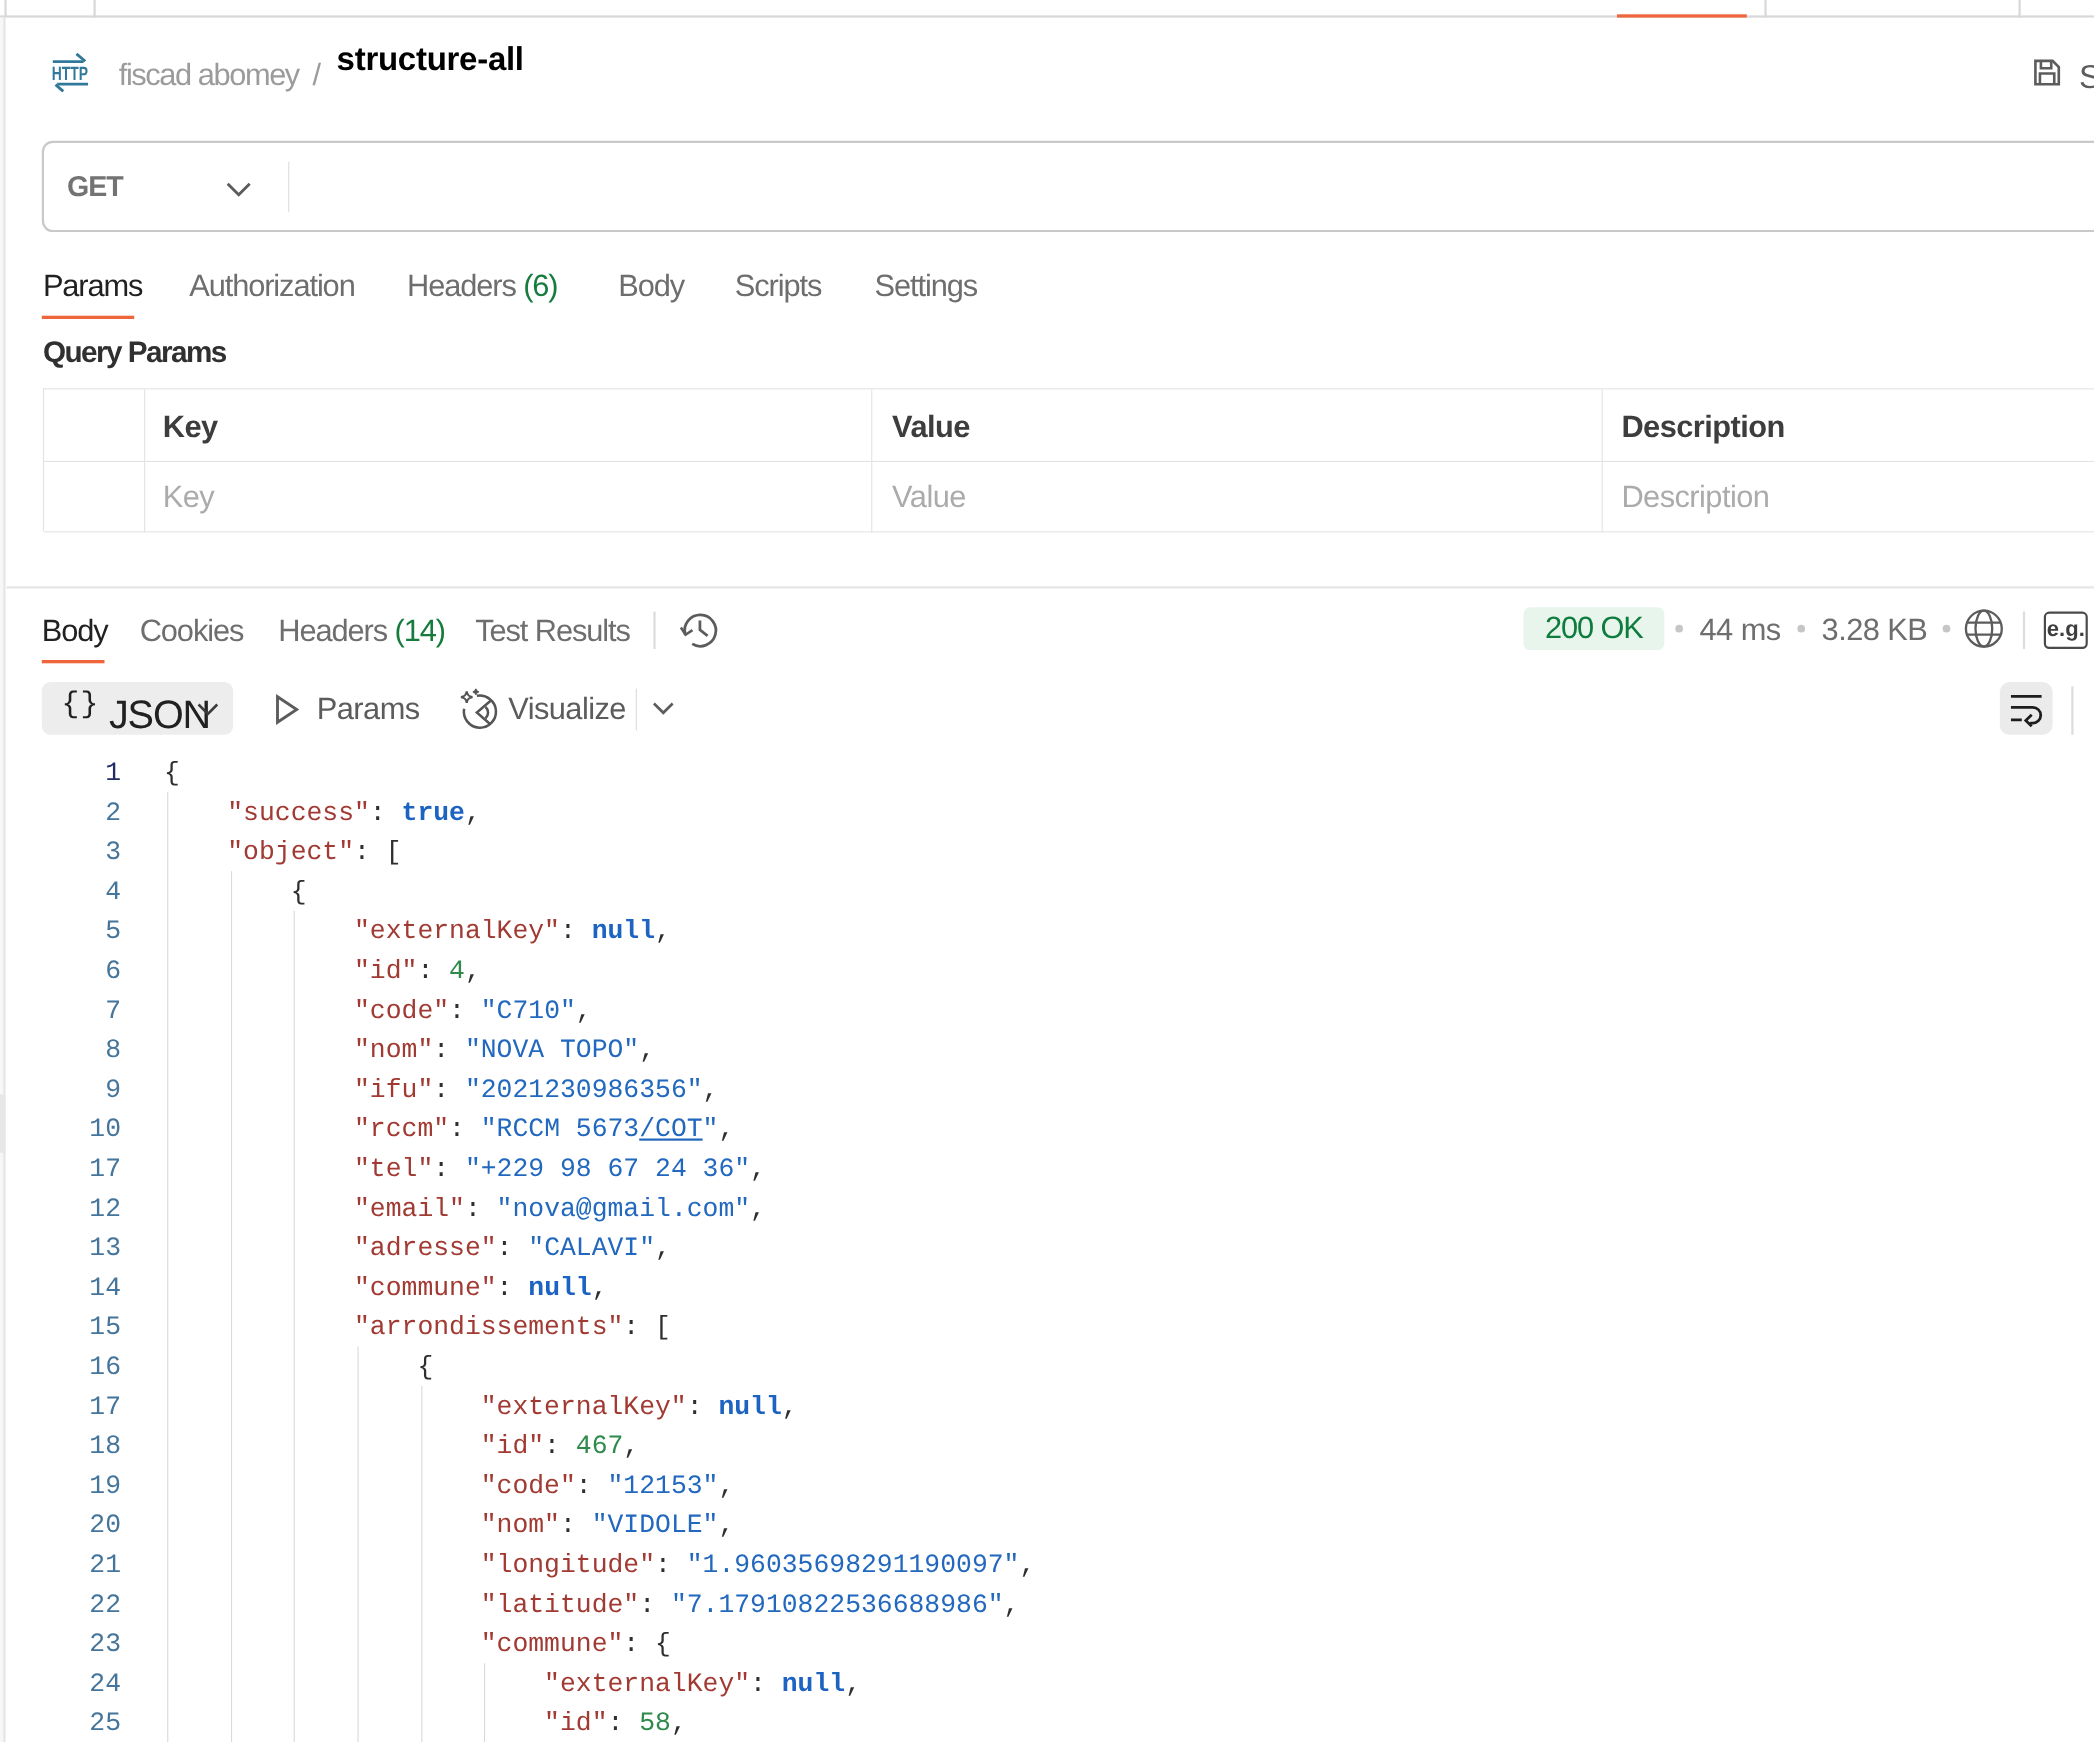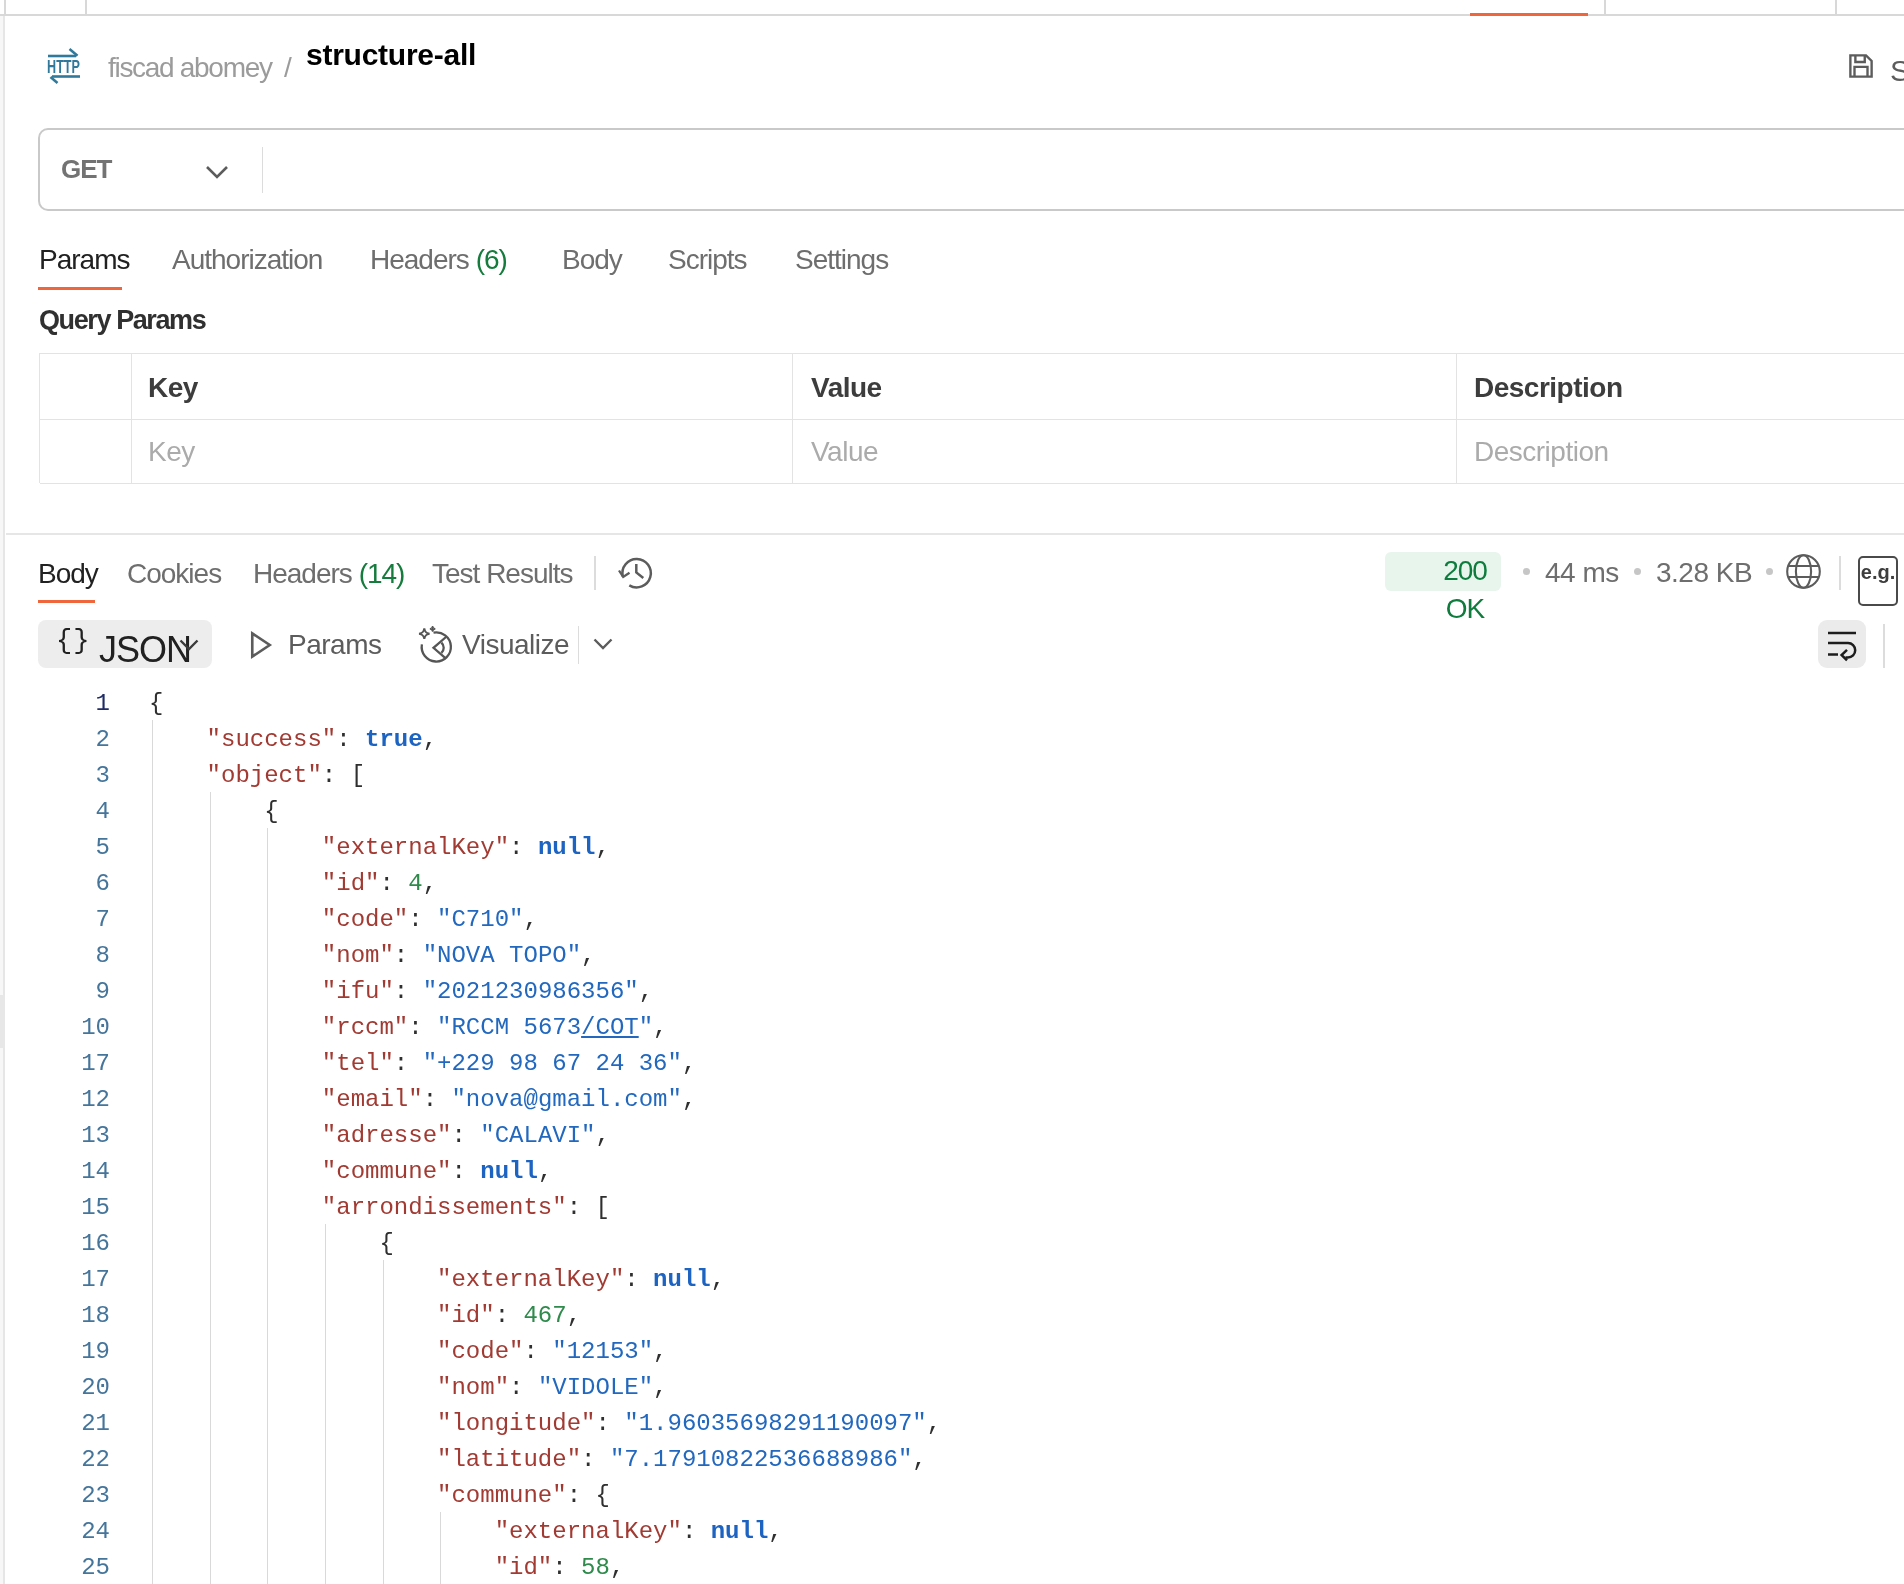--- a/index.html
+++ b/index.html
@@ -35,25 +35,25 @@
     border-top:1px solid #e3e3e3; border-left:1px solid #e3e3e3; }
   #ptable .row1 { position:absolute; left:0; top:0; width:1865px; height:66px; border-bottom:1px solid #e3e3e3; }
   #ptable .row2 { position:absolute; left:0; top:66px; width:1865px; height:64px; border-bottom:1px solid #e3e3e3; }
   .colsep { position:absolute; top:0; width:1px; height:130px; background:#e3e3e3; }
   .th { position:absolute; font-size:28px; font-weight:700; color:#3d3d3d; top:18px; letter-spacing:-0.5px; }
   .ph { position:absolute; font-size:28px; color:#ababab; top:82px; letter-spacing:-0.5px; }
   
   #split { position:absolute; left:6px; top:533px; width:1898px; height:2px; background:#e6e6e6; }
   #resTabBar { position:absolute; left:38px; top:600px; width:57px; height:3px; background:#f0663c; }
   
-  #pill { position:absolute; left:1385px; top:552px; width:116px; height:39px; background:#e7f5ec;
-    border-radius:6px; color:#0e7c3c; font-size:28px; letter-spacing:-1px; text-align:center; line-height:38px;padding-left:44px; }
+  #pill { position:absolute; left:1385px; top:552px; width:128px; height:39px; background:#e7f5ec;
+    border-radius:6px; color:#0e7c3c; font-size:28px; letter-spacing:-1px; text-align:center; line-height:38px; }
   .dot { position:absolute; top:568px; width:7px; height:7px; border-radius:50%; background:#c6c6c6; }
   .meta { position:absolute; top:557px; font-size:28px; letter-spacing:-0.5px; color:#6e6e6e; }
-  #egbox { position:absolute; left:1858px; top:556px; width:40px; height:50px; border:2px solid #4a4a4a;
+  #egbox { position:absolute; left:1858px; top:556px; width:40px; height:34px; border:2px solid #4a4a4a;
     border-radius:5px; font-size:20px; font-weight:700; color:#3d3d3d; text-align:center; line-height:29px; }
   
   #jsonbtn { position:absolute; left:38px; top:620px; width:174px; height:48px; background:#ededed;
     border-radius:8px; }
   #jsonbtn .curly { position:absolute; left:18px; top:6px; font-size:27px; color:#212121;
     font-family:"Liberation Mono",monospace; letter-spacing:1px;}
   #jsonbtn .lbl { position:absolute; left:61px; top:9px; font-size:36px; letter-spacing:-1px; color:#212121; }
   .toolbartxt { position:absolute; top:629px; font-size:28px; letter-spacing:-0.5px; color:#5c5c5c; }
   #toolsep { position:absolute; left:578px; top:626px; width:1px; height:38px; background:#dcdcdc; }
   #wrapbtn { position:absolute; left:1818px; top:620px; width:48px; height:48px; background:#ebebeb; border-radius:9px; }

